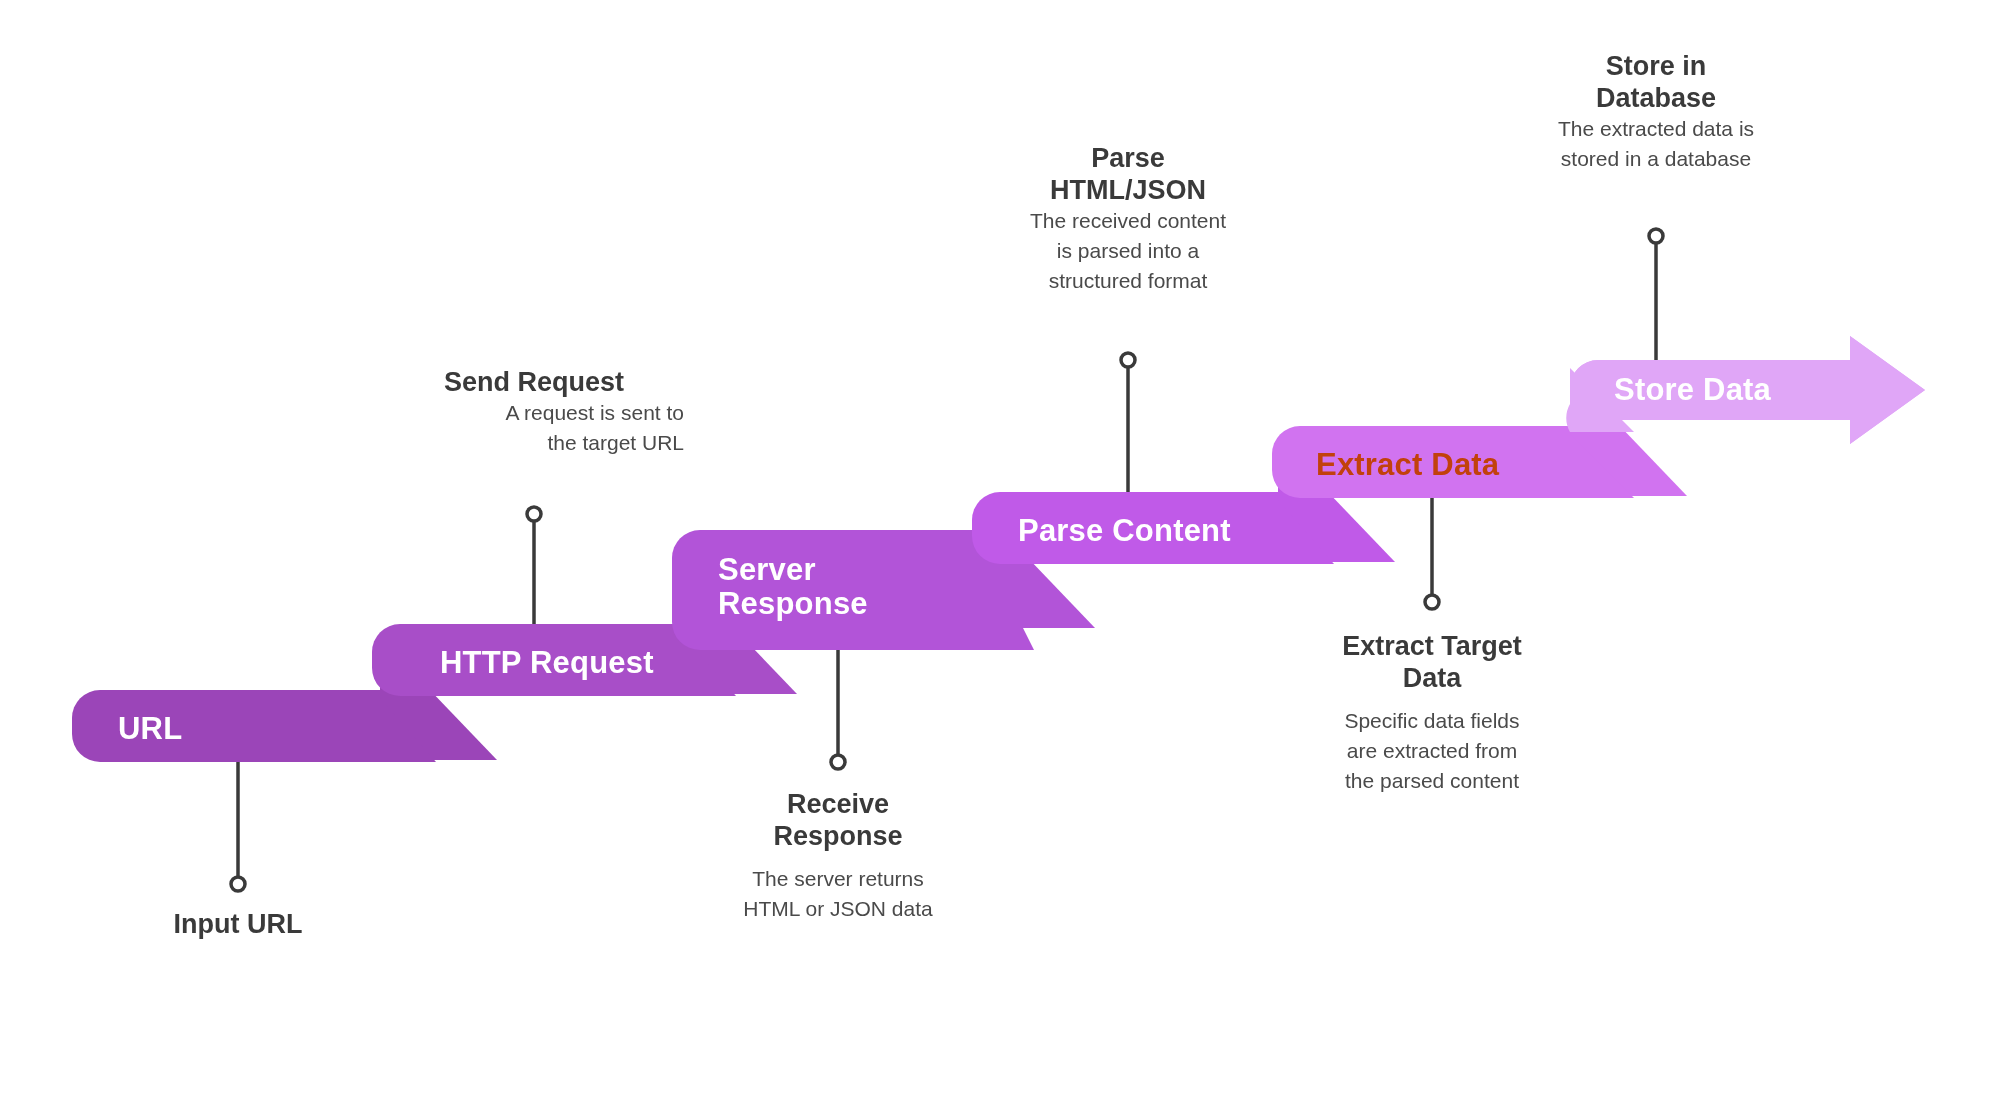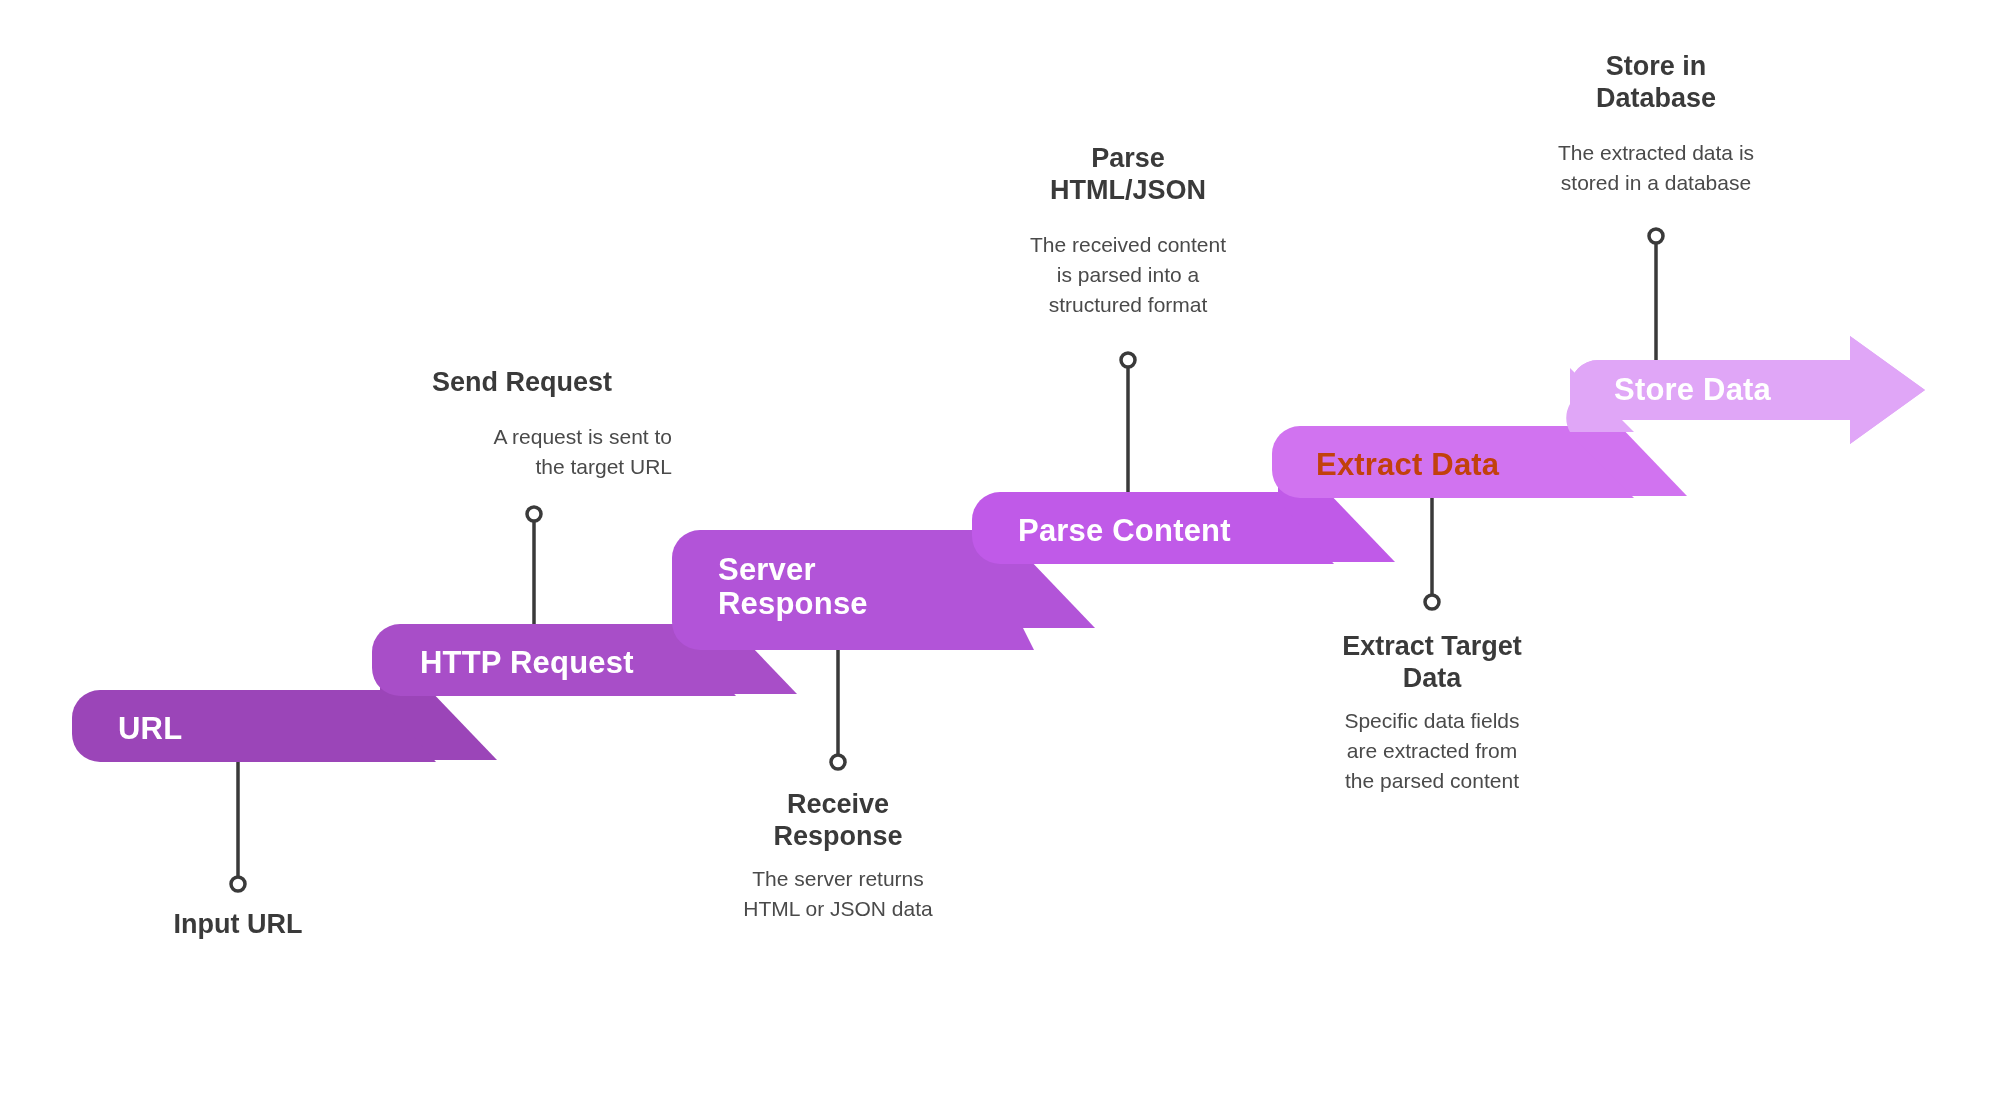--- a/index.html
+++ b/index.html
@@ -54,21 +54,21 @@
     margin: 0;
   }
   .callout-desc {
     font-size: 21px;
     font-weight: normal;
     line-height: 30px;
     color: #4a4a4a;
     white-space: pre-line;
     margin: 0;
   }
-  .callout.above .callout-desc { margin-top: 24px; }
+  .callout.above .callout-desc { margin-top: 0; }
   .callout.below .callout-desc { margin-top: 12px; }
 </style>
 </head>
 <body style="background: rgb(255, 255, 255);">
 
 <div id="stage">
 
   <svg id="diagram-svg" viewBox="0 0 2000 1099" xmlns="http://www.w3.org/2000/svg">
 
     <g>
@@ -139,36 +139,36 @@
       <circle cx="1432" cy="602" r="7" fill="#ffffff" stroke="#3a3a3a" stroke-width="3.5"></circle>
     </g>
     <g>
       <line x1="1656" y1="360" x2="1656" y2="240" stroke="#3a3a3a" stroke-width="3.5"></line>
       <circle cx="1656" cy="236" r="7" fill="#ffffff" stroke="#3a3a3a" stroke-width="3.5"></circle>
     </g>
   </svg>
 
   <div class="ribbon-label" style="left: 118px; top: 712px; color: rgb(255, 255, 255); text-align: center;">URL</div>
 
-  <div class="ribbon-label" style="left: 420px; top: 646px; color: rgb(255, 255, 255);">HTTP Request</div>
+  <div class="ribbon-label" style="left: 440px; top: 646px; color: rgb(255, 255, 255);">HTTP Request</div>
 
   <div class="ribbon-label" style="left: 718px; top: 553px; color: rgb(255, 255, 255);">Server
 Response</div>
 
   <div class="ribbon-label" style="left: 1018px; top: 514px; color: rgb(255, 255, 255);">Parse Content</div>
 
   <div class="ribbon-label" style="left: 1316px; top: 448px; color: #c2410c;">Extract Data</div>
 
   <div class="ribbon-label" style="left: 1614px; top: 373px; color: rgb(255, 255, 255);">Store Data</div>
 
   <div class="callout below" style="left:88px; top:908px; width:300px;">
     <p class="callout-title" style="color: rgb(58, 58, 58);">Input URL</p>
   </div>
 
-  <div class="callout above" style="left:372px; top:366px; width:300px;">
+  <div class="callout above" style="left:384px; top:366px; width:300px;">
     <p class="callout-title" style="color: rgb(58, 58, 58);">Send Request</p>
     <p class="callout-desc" style="color: rgb(74, 74, 74); text-align: right;">A request is sent to
 the target URL</p>
   </div>
 
   <div class="callout below" style="left:688px; top:788px; width:300px;">
     <p class="callout-title" style="color: rgb(58, 58, 58);">Receive
 Response</p>
     <p class="callout-desc" style="color: rgb(74, 74, 74);">The server returns
 HTML or JSON data</p>

